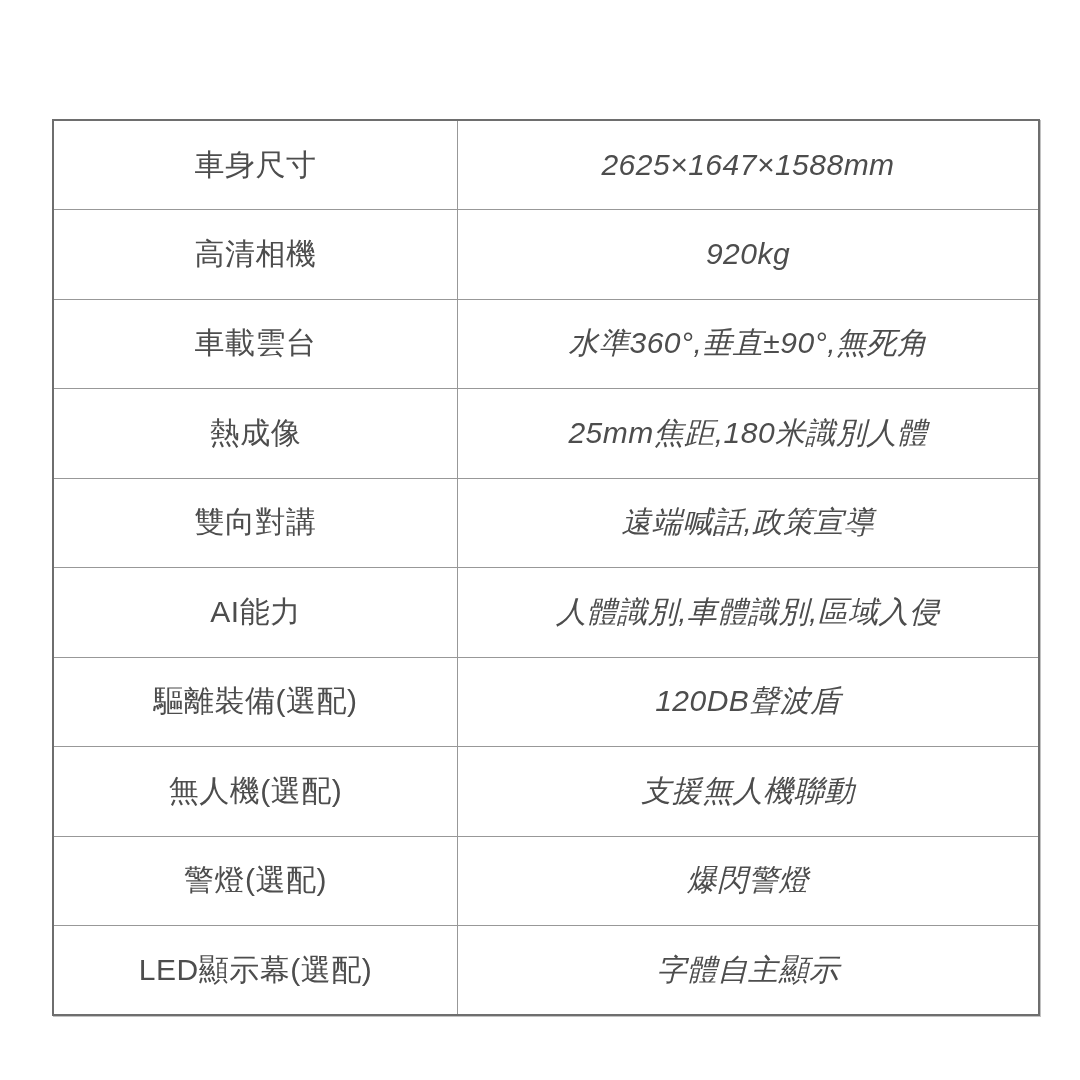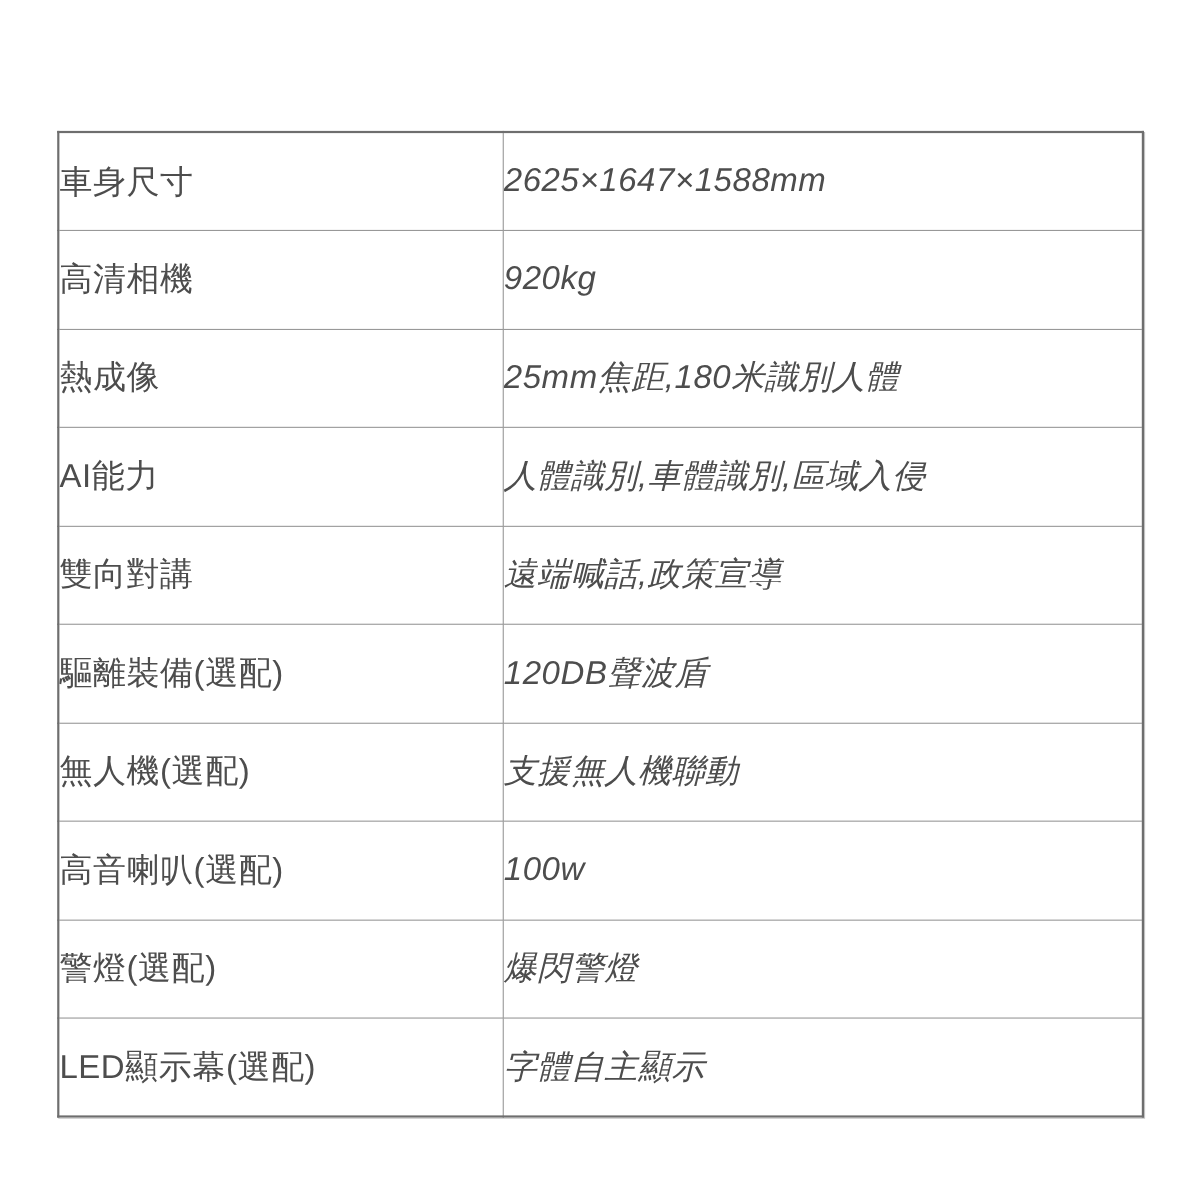--- a/index.html
+++ b/index.html
@@ -9,20 +9,21 @@
     height: 1080px;
     background: #ffffff;
     font-family: "Liberation Sans", sans-serif;
   }
   .page {
     position: relative;
     width: 1080px;
     height: 1080px;
     background: #ffffff;
     overflow: hidden;
+    text-align: center;
   }
   table.spec-table {
     position: absolute;
     left: 52px;
     top: 119px;
     width: 983px;
     height: 897px;
     border-collapse: collapse;
     table-layout: fixed;
     color: #4d4d4d;
@@ -61,42 +62,42 @@
     <tbody>
       <tr>
         <td class="label-cell">車身尺寸</td>
         <td class="value-cell">2625×1647×1588mm</td>
       </tr>
       <tr>
         <td class="label-cell">高清相機</td>
         <td class="value-cell">920kg</td>
       </tr>
       <tr>
+        <td class="label-cell">車載雲台</td>
+        <td class="value-cell">水準360°,垂直±90°,無死角</td>
+      </tr>
+      <tr>
         <td class="label-cell">熱成像</td>
         <td class="value-cell">25mm焦距,180米識別人體</td>
       </tr>
       <tr>
+        <td class="label-cell">雙向對講</td>
+        <td class="value-cell">遠端喊話,政策宣導</td>
+      </tr>
+      <tr>
         <td class="label-cell">AI能力</td>
         <td class="value-cell">人體識別,車體識別,區域入侵</td>
-      </tr>
-      <tr>
-        <td class="label-cell">雙向對講</td>
-        <td class="value-cell">遠端喊話,政策宣導</td>
       </tr>
       <tr>
         <td class="label-cell">驅離裝備(選配)</td>
         <td class="value-cell">120DB聲波盾</td>
       </tr>
       <tr>
         <td class="label-cell">無人機(選配)</td>
         <td class="value-cell">支援無人機聯動</td>
-      </tr>
-      <tr>
-        <td class="label-cell">高音喇叭(選配)</td>
-        <td class="value-cell">100w</td>
       </tr>
       <tr>
         <td class="label-cell">警燈(選配)</td>
         <td class="value-cell">爆閃警燈</td>
       </tr>
       <tr>
         <td class="label-cell">LED顯示幕(選配)</td>
         <td class="value-cell">字體自主顯示</td>
       </tr>
     </tbody>

